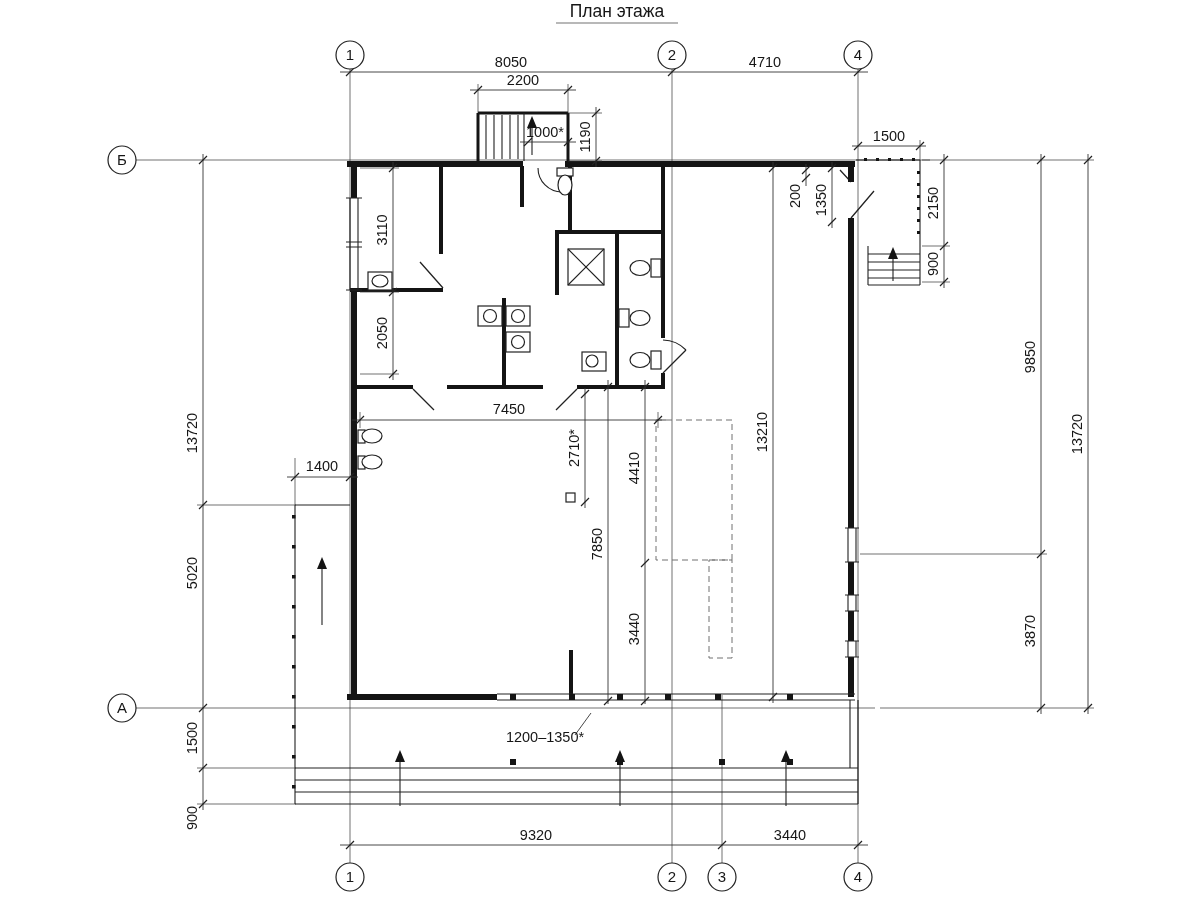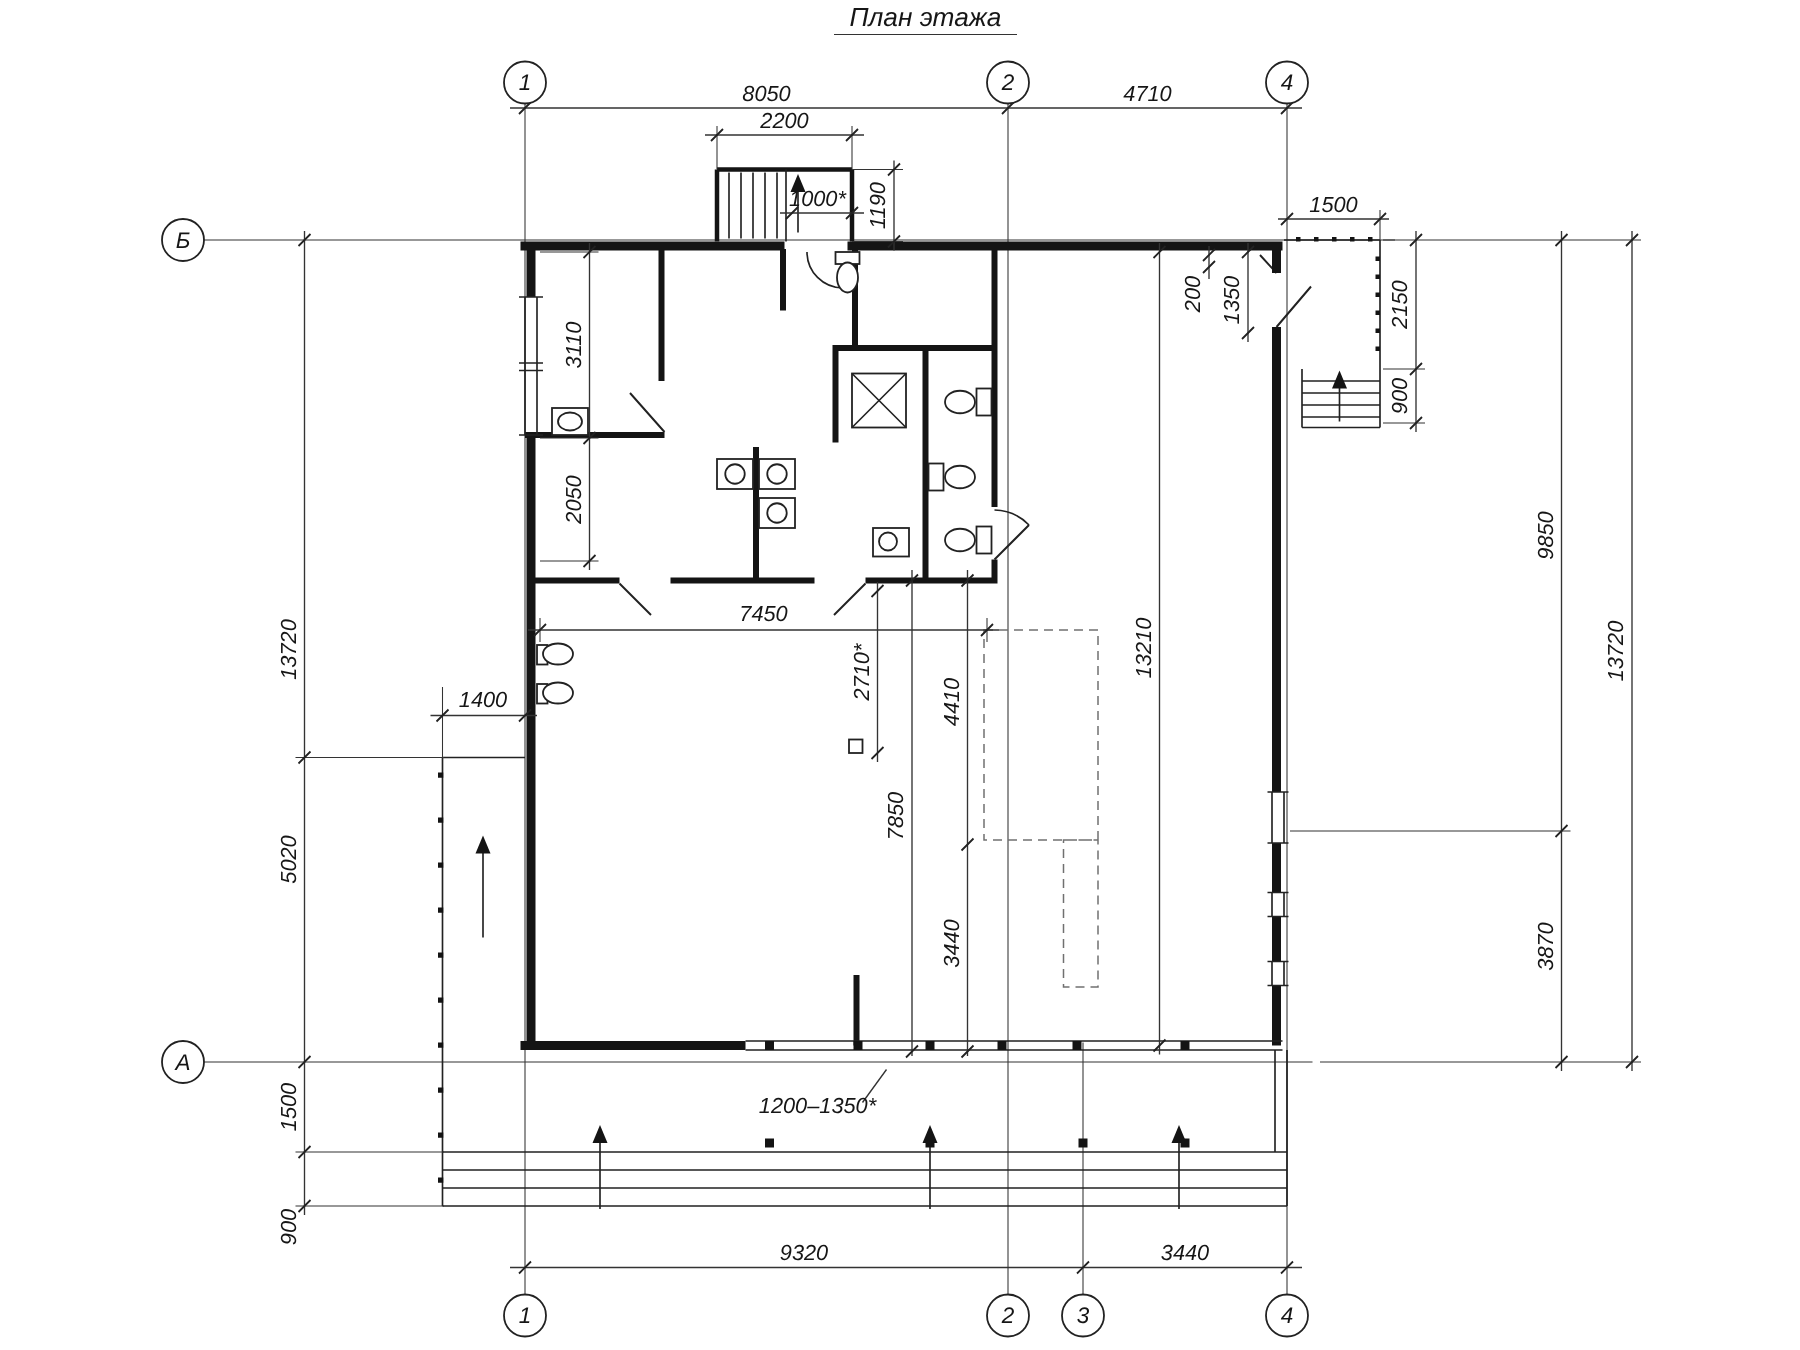--- a/index.html
+++ b/index.html
@@ -1,17 +1,17 @@
 <!DOCTYPE html>
 <html><head>
 <meta charset="utf-8">
 <title>Floor plan</title>
 <style>
   html,body{margin:0;padding:0;background:#fff;}
-  .page{width:1200px;height:900px;position:relative;background:#fff;overflow:hidden;font-style:italic;}
+  .page{width:1200px;height:900px;position:relative;background:#fff;overflow:hidden;}
   svg{display:block;}
   svg text{font-family:"Liberation Sans","DejaVu Sans",sans-serif;fill:#161616;}
   .t15{font-size:14.5px;text-anchor:middle;}
   .t16{font-size:15px;text-anchor:middle;}
   .title-t{font-size:17.5px;text-anchor:middle;}
   .wall{stroke:#141414;stroke-width:6;fill:none;stroke-linecap:butt;}
   .part{stroke:#141414;stroke-width:4;fill:none;stroke-linecap:butt;}
   .part3{stroke:#141414;stroke-width:3;fill:none;}
   .thin{stroke:#222;stroke-width:1.1;fill:none;}
   .leaf{stroke:#222;stroke-width:1.3;fill:none;}

